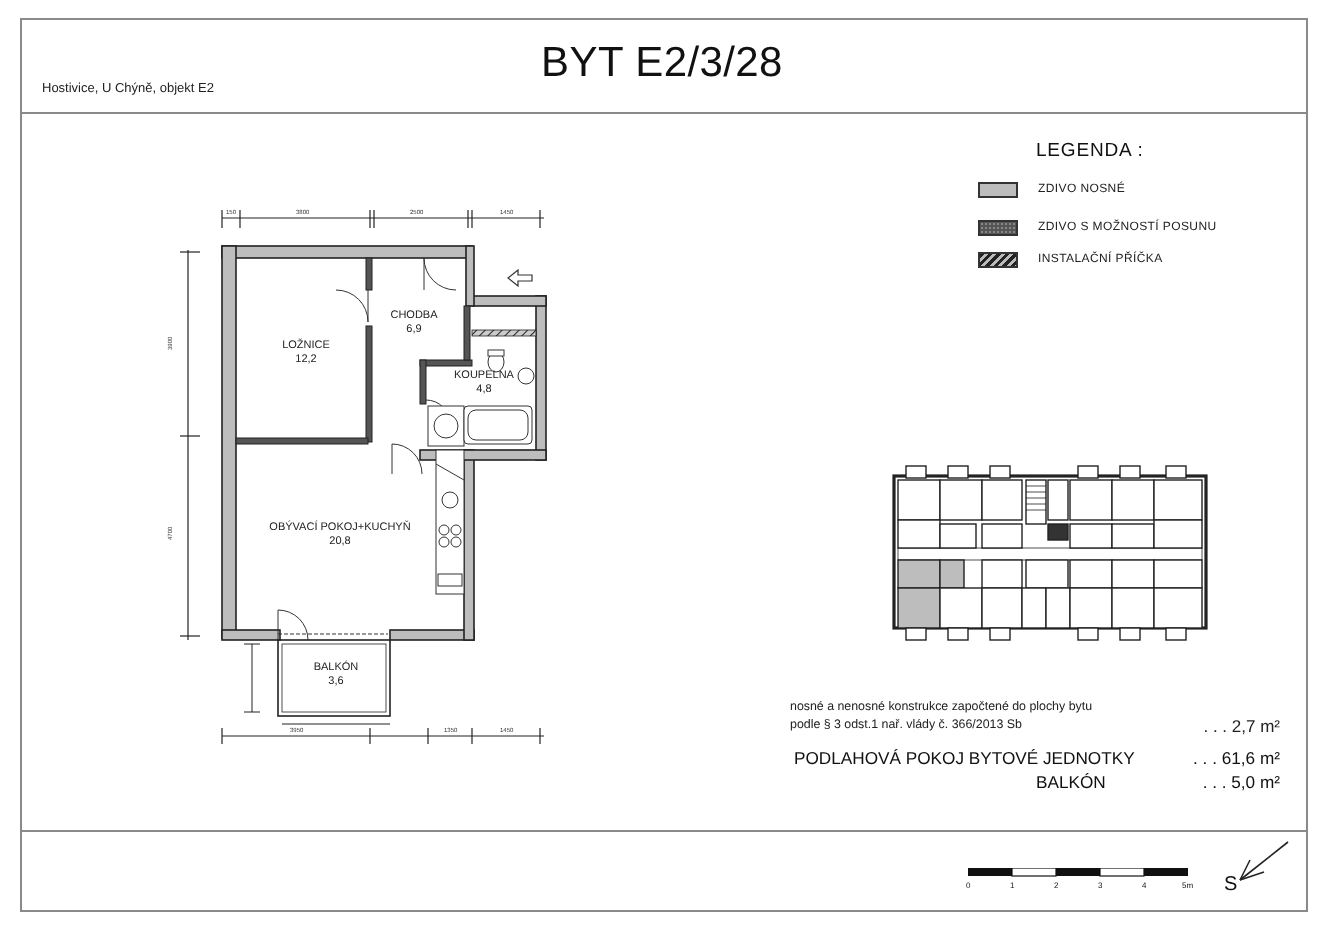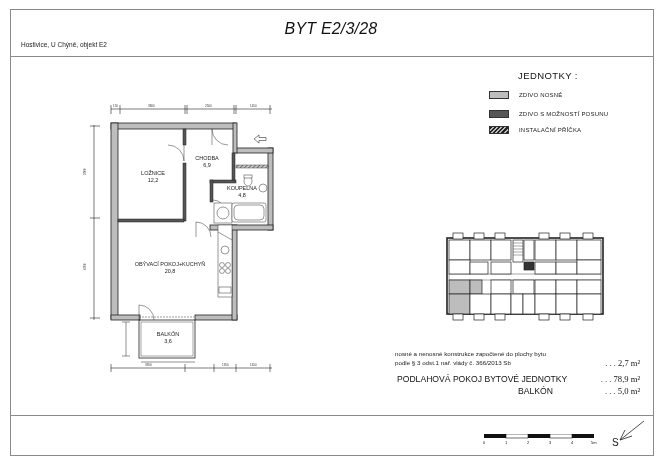--- a/index.html
+++ b/index.html
@@ -2,48 +2,48 @@
 <html><head>
 <meta charset="utf-8">
 <style>
   html, body { margin: 0; padding: 0; background: #ffffff; }
   body { width: 662px; height: 468px; position: relative; overflow: hidden;
          font-family: "Liberation Sans", sans-serif; color: #111; }
   .frame { position: absolute; left: 10px; top: 9px; width: 644px; height: 447px;
            border: 1px solid #8a8a8a; box-sizing: border-box; }
   .hline { position: absolute; left: 10px; width: 644px; height: 1px; background: #8a8a8a; }
   .title { position: absolute; left: 0; width: 662px; top: 20px; text-align: center;
-           font-size: 16px; letter-spacing: 0.2px; font-style: italic; }
+           font-size: 21px; letter-spacing: 0.2px; }
   .subtitle { position: absolute; left: 21px; top: 41px; font-size: 6.5px; color: #222; }
   .legend-title { position: absolute; left: 518px; top: 70px; font-size: 9.5px; letter-spacing: 0.4px; }
   .legend-row { position: absolute; left: 489px; height: 10px; display: flex; align-items: center; }
   .legend-swatch { width: 20px; height: 8px; border: 1px solid #333; box-sizing: border-box; margin-right: 10px; }
   .sw-nosne { background: #bdbdbd; }
   .sw-posun { background: #555; background-image: radial-gradient(#888 0.6px, transparent 0.7px); background-size: 2px 2px; }
   .sw-pricka { background: repeating-linear-gradient(135deg, #222 0 1.5px, #bbb 1.5px 3px); }
   .legend-label { font-size: 6px; color: #222; letter-spacing: 0.2px; }
   .areas { position: absolute; left: 395px; top: 350px; width: 245px; font-size: 6.2px; color: #222; }
   .a-row { position: absolute; white-space: nowrap; }
   .a-big { font-size: 8.6px; color: #111; }
-  .a-val { position: absolute; right: 0; text-align: right; white-space: nowrap; font-family: Liberation Serif, serif; }
+  .a-val { position: absolute; right: 0; text-align: right; white-space: nowrap; }
   .scalebar { position: absolute; left: 484px; top: 434px; }
   .north { position: absolute; left: 608px; top: 420px; }
   svg text { font-family: "Liberation Sans", sans-serif; }
 </style>
 </head>
 <body>
 
 <div class="frame"></div>
 <div class="hline" style="top:56px"></div>
 <div class="hline" style="top:415px"></div>
 
 <div class="title">BYT E2/3/28</div>
 <div class="subtitle">Hostivice, U Chýně, objekt E2</div>
 
-<div class="legend-title">JEDNOTKY :</div>
+<div class="legend-title">LEGENDA :</div>
 <div class="legend-row" style="top:90px">
   <span class="legend-swatch sw-nosne"></span>
   <span class="legend-label">ZDIVO NOSNÉ</span>
 </div>
 <div class="legend-row" style="top:109px">
   <span class="legend-swatch sw-posun"></span>
   <span class="legend-label">ZDIVO S MOŽNOSTÍ POSUNU</span>
 </div>
 <div class="legend-row" style="top:125px">
   <span class="legend-swatch sw-pricka"></span>
@@ -254,21 +254,21 @@
     <rect x="115" y="82" width="10" height="6"></rect>
       <rect x="138" y="82" width="10" height="6"></rect>
   </g>
 </svg>
 
 <div class="areas">
   <div class="a-row" style="left:0;top:0">nosné a nenosné konstrukce započtené do plochy bytu</div>
   <div class="a-row" style="left:0;top:9px">podle § 3 odst.1 nař. vlády č. 366/2013 Sb</div>
   <div class="a-val" style="top:8px;font-size:8.5px;">. . .  2,7 m²</div>
   <div class="a-row a-big" style="left:2px;top:24px">PODLAHOVÁ POKOJ BYTOVÉ JEDNOTKY</div>
-  <div class="a-val a-big" style="top:24px">. . .  78,9 m²</div>
+  <div class="a-val a-big" style="top:24px">. . .  61,6 m²</div>
   <div class="a-row a-big" style="left:123px;top:36px">BALKÓN</div>
   <div class="a-val a-big" style="top:36px">. . .  5,0 m²</div>
 </div>
 
 <div class="scalebar">
   <svg width="120" height="14" viewBox="0 0 120 14">
     <rect x="0" y="0" width="22" height="4" fill="#111"></rect>
     <rect x="22" y="0" width="22" height="4" fill="#fff" stroke="#111" stroke-width="0.6"></rect>
     <rect x="44" y="0" width="22" height="4" fill="#111"></rect>
     <rect x="66" y="0" width="22" height="4" fill="#fff" stroke="#111" stroke-width="0.6"></rect>

